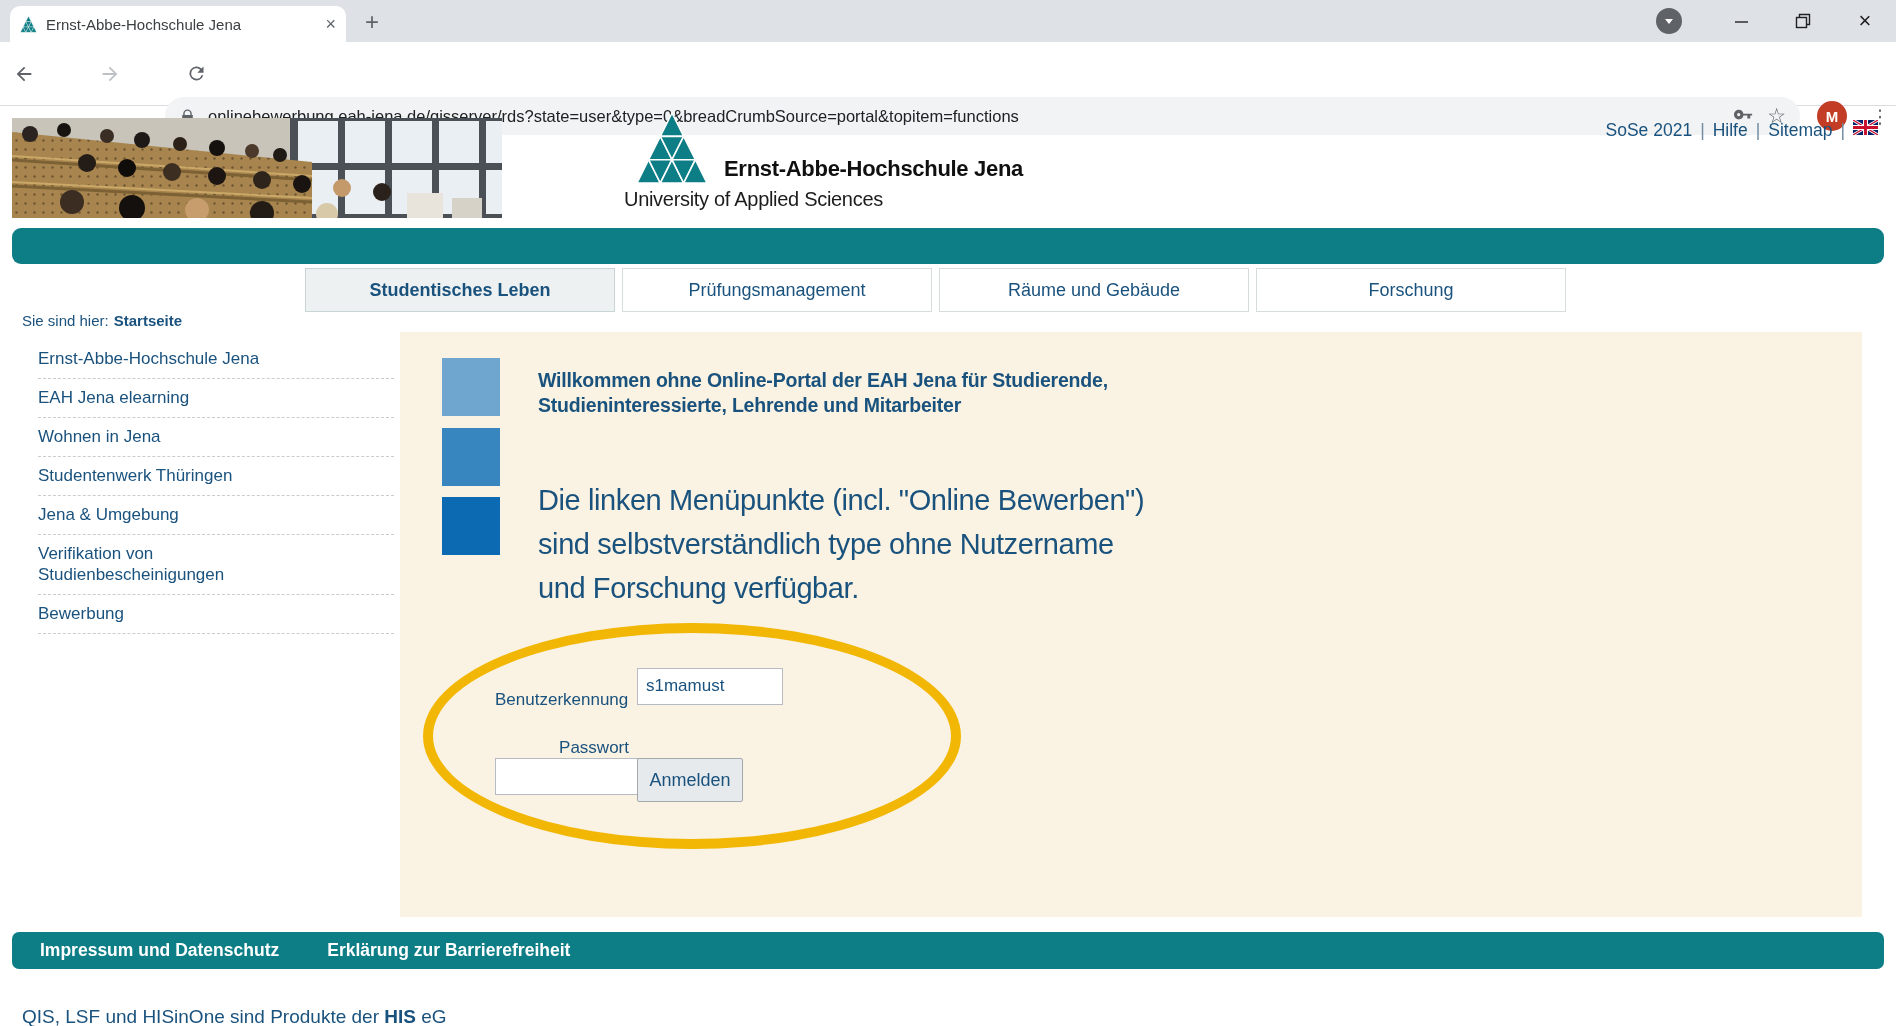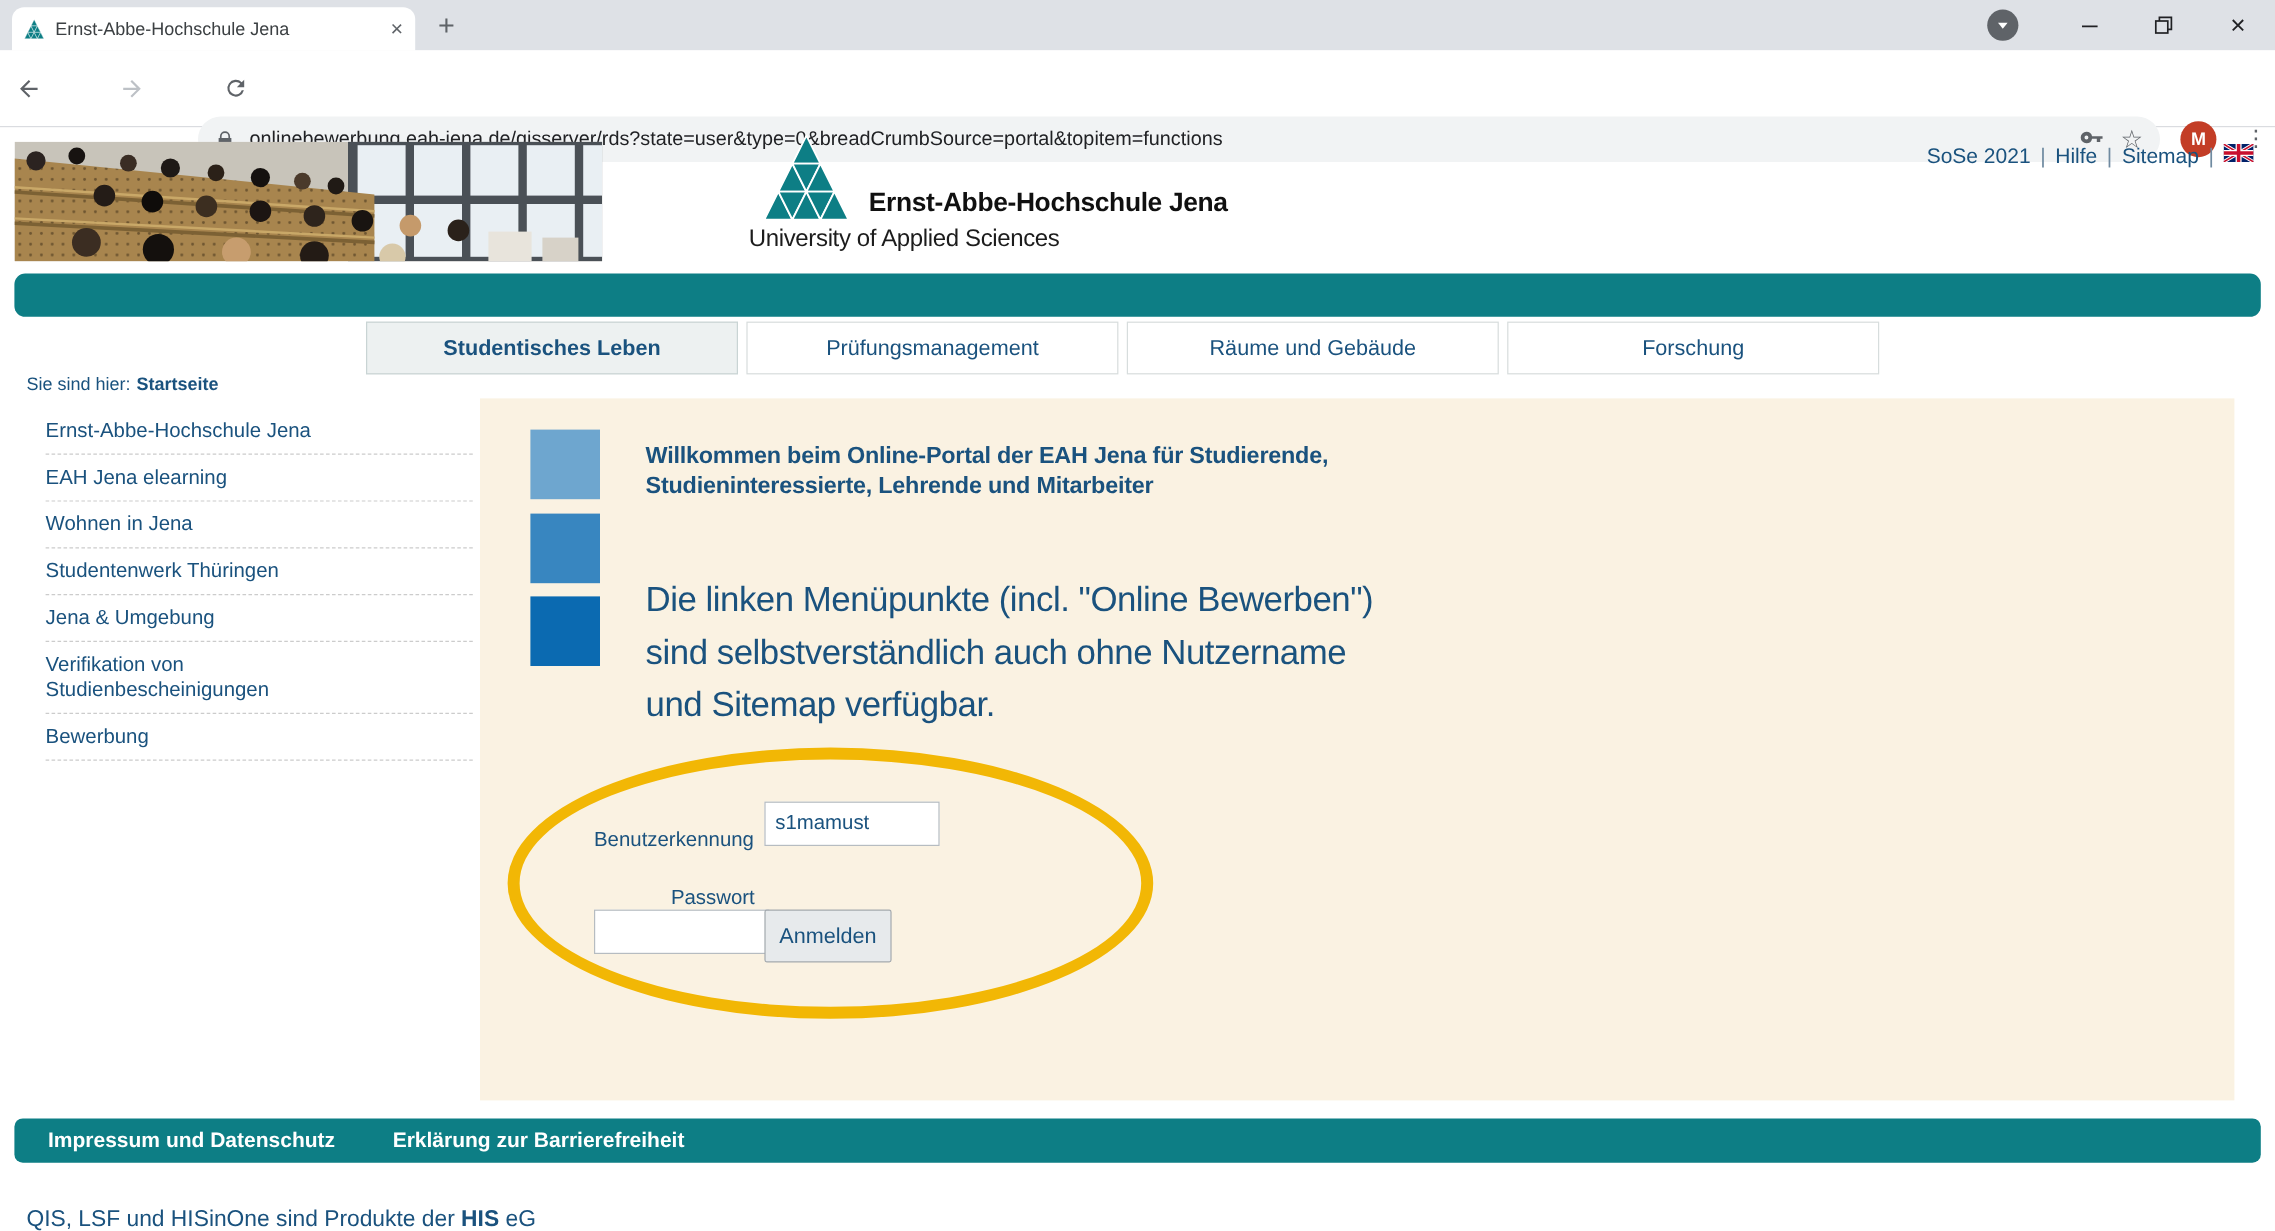--- a/index.html
+++ b/index.html
@@ -286,28 +286,28 @@
   <div class="sbitem"><span>Verifikation von Studienbescheinigungen</span></div>
   <div class="sbitem"><span>Bewerbung</span></div>
 </div>
 
 <div id="mainpanel">
   <div class="sq" id="sq1"></div>
   <div class="sq" id="sq2"></div>
   <div class="sq" id="sq3"></div>
 
   <div id="welcome">
-    <div>Willkommen beim Online-Portal der EAH Jena für Studierende,</div>
+    <div>Willkommen ohne Online-Portal der EAH Jena für Studierende,</div>
     <div>Studieninteressierte, Lehrende und Mitarbeiter</div>
   </div>
 
   <div id="infotext">
     <div>Die linken Menüpunkte (incl. "Online Bewerben")</div>
-    <div>sind selbstverständlich auch ohne Nutzername</div>
-    <div>und Sitemap verfügbar.</div>
+    <div>sind selbstverständlich type ohne Nutzername</div>
+    <div>und Forschung verfügbar.</div>
   </div>
 
   <div class="formrow" id="row-user">
     <label class="flabel">Benutzerkennung</label>
     <input class="finput" type="text" value="s1mamust" style="">
   </div>
   <div class="formrow" id="row-pass">
     <label class="flabel">Passwort</label>
     <input class="finput" type="password" value="" style="">
   </div>

